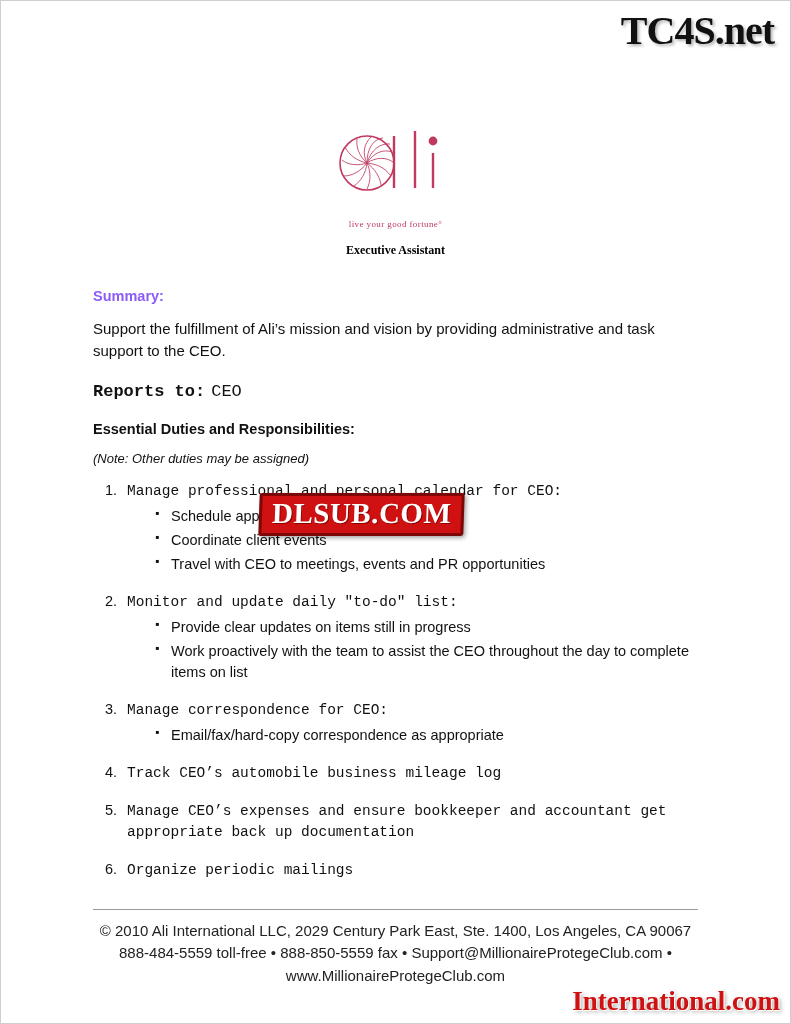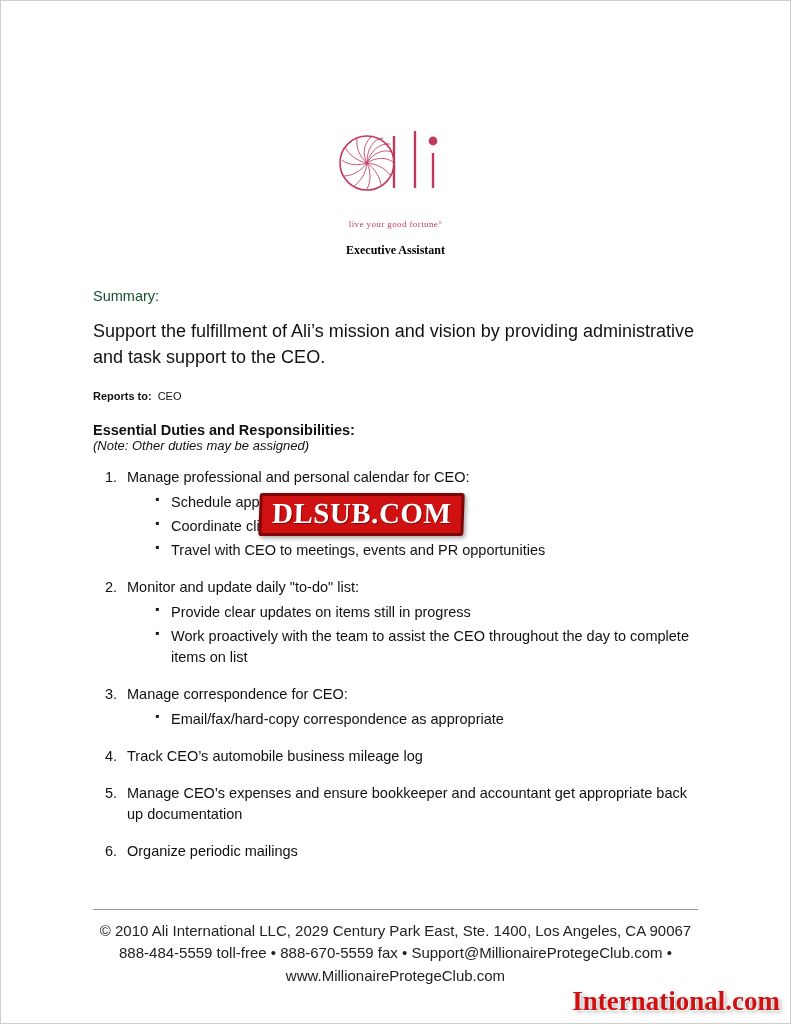--- a/index.html
+++ b/index.html
@@ -95,62 +95,63 @@
   .doc-title {
     text-align: center;
     font-family: "Liberation Serif", serif;
     font-weight: bold;
     font-size: 12px;
     color: #000;
     margin-bottom: 30px;
   }
   .h-label {
     font-size: 14.5px;
-    font-weight: normal;
-    color: #14532d;
+    font-weight: bold;
+    color: #8b5cf6;
     margin: 0 0 14px 0;
   }
   .para {
-    font-size: 18px;
+    font-size: 15px;
     color: #111;
     line-height: 1.45;
     margin: 0 0 20px 0;
   }
   .reports {
-    font-size: 11px;
+    font-size: 17px;
     color: #111;
     margin: 0 0 20px 0;
+    font-family: Liberation Mono, monospace;
   }
   .reports b { font-weight: bold; }
   .reports span.val { font-weight: normal; margin-left: 6px; }
   .h-duties {
     font-size: 14.5px;
     font-weight: bold;
     color: #111;
-    margin: 0 0 0 0;
+    margin: 0 0 14px 0;
   }
   .note {
     font-size: 13px;
     font-style: italic;
     color: #111;
     margin: 0 0 14px 0;
   }
 
   ol.duties {
     margin: 0;
     padding-left: 28px;
     font-size: 14.5px;
     color: #111;
   }
   ol.duties > li {
     margin-bottom: 16px;
     line-height: 1.45;
     padding-left: 6px;
   }
-  ol.duties > li > .li-text { display: block; }
+  ol.duties > li > .li-text { display: block; font-family: Liberation Mono, monospace; }
   ul.sub {
     list-style: none;
     margin: 4px 0 0 0;
     padding-left: 44px;
   }
   ul.sub > li {
     position: relative;
     line-height: 1.45;
     margin-bottom: 3px;
     padding-left: 0;
@@ -181,20 +182,21 @@
     font-size: 15px;
     color: #222;
     line-height: 1.5;
   }
 </style>
 </head>
 <body>
 
 <div class="page">
 
+  <div class="wm-topright">TC4S.net</div>
 
   <div class="logo-wrap">
     <div class="logo-mark">
       <svg width="170" height="80" viewBox="0 0 170 80" xmlns="http://www.w3.org/2000/svg">
         <g stroke="#c0395e" fill="none">
 
           <circle cx="56" cy="44" r="27" stroke-width="1.6"></circle>
           <g stroke-width="0.9" opacity="0.95">
             <path d="M56 44 C56 30, 62 20, 72 19"></path>
             <path d="M56 44 C60 31, 69 24, 79 25"></path>
@@ -268,18 +270,18 @@
         <span class="li-text">Organize periodic mailings</span>
       </li>
     </ol>
   </div>
 
   <div class="wm-dlsub">DLSUB.COM</div>
 
   <div class="footer">
     <hr>
     <div class="line">© 2010 Ali International LLC, 2029 Century Park East, Ste. 1400, Los Angeles, CA 90067</div>
-    <div class="line">888-484-5559 toll-free • 888-670-5559 fax • Support@MillionaireProtegeClub.com • www.MillionaireProtegeClub.com</div>
+    <div class="line">888-484-5559 toll-free • 888-850-5559 fax • Support@MillionaireProtegeClub.com • www.MillionaireProtegeClub.com</div>
   </div>
 
   <div class="wm-bottomright">International.com</div>
 
 </div>
 
 </body></html>

